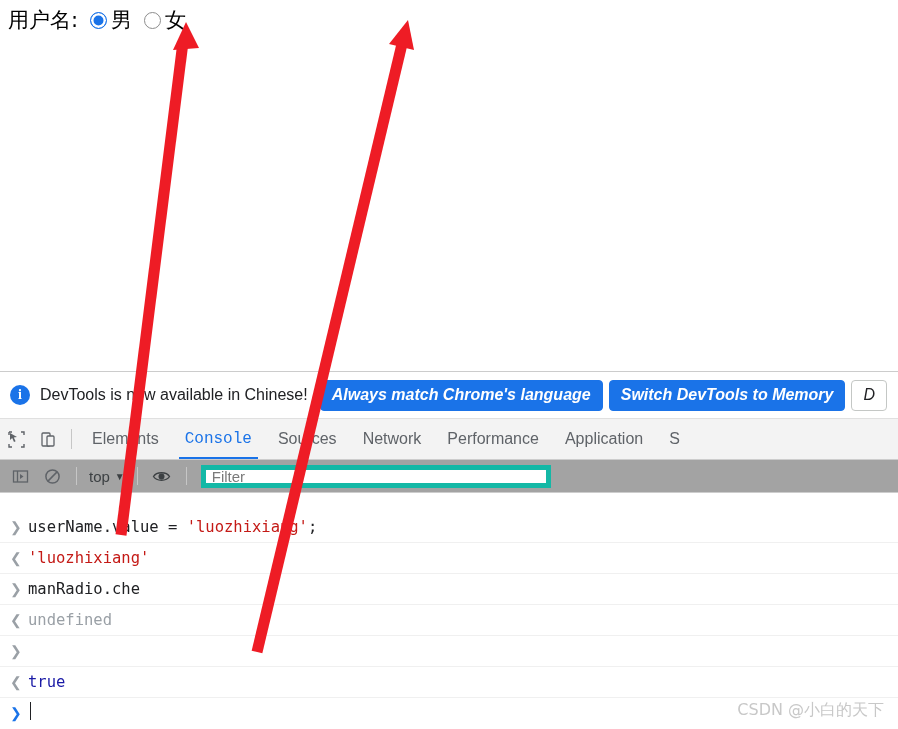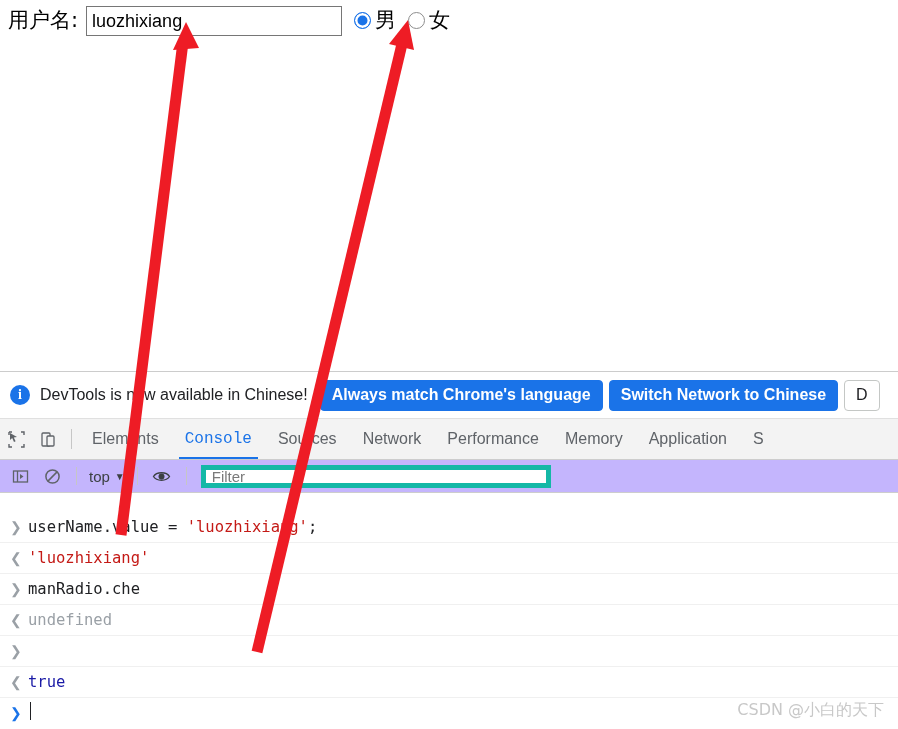--- a/index.html
+++ b/index.html
@@ -98,20 +98,21 @@
   .notif-btn {
     height: 31px;
     border-radius: 4px;
     display:flex; align-items:center;
     padding: 0 11px;
     font-size: 16px; font-weight: bold;
     white-space: nowrap;
     flex: none;
     margin-right: 6px;
     cursor: pointer;
+    font-style: italic;
   }
   .notif-btn.primary { background:#1a73e8; color:#ffffff; border:1px solid #1a73e8; }
   .notif-btn.secondary { background:#ffffff; color:#202124; border:1px solid #c4c7c5; font-weight:normal;}
 
   
   .tab-row {
     height: 41px;
     background:#f3f3f3;
     border-bottom: 1px solid #cdcdcd;
     display:flex; align-items:center;
@@ -133,21 +134,21 @@
   }
   .dt-tab.active { color:#1a73e8;font-family:Liberation Mono, monospace; }
   .dt-tab.active::after {
     content:""; position:absolute; left:7px; right:7px; bottom:0;
     height:2px; background:#1a73e8;
   }
 
   
   .console-toolbar {
     height: 33px;
-    background:#c4b5fd;
+    background:#a3a3a3;
     border-bottom: 1px solid #cdcdcd;
     display:flex; align-items:center;
     padding-left: 4px;
     white-space:nowrap;
   }
   .ctx-select {
     font-size: 15px; color:#3c4043;
     display:flex; align-items:center;
     padding: 0 4px; cursor:pointer; flex:none;
   }
@@ -215,41 +216,40 @@
   }
 </style>
 </head>
 <body>
 
 <div id="root">
 
   <div class="page-area">
     <div class="form-row">
       <span class="form-label">用户名:</span>
-      <input class="text-input" type="text" value="luozhixiang" style="">
       <span class="radio-group">
         <span class="radio-item">
           <span class="radio-dot checked"></span>
           <span class="radio-label">男</span>
         </span>
         <span class="radio-item">
           <span class="radio-dot"></span>
           <span class="radio-label">女</span>
         </span>
       </span>
     </div>
   </div>
 
   <div class="devtools">
 
     <div class="notif-bar">
       <span class="info-icon">i</span>
       <span class="notif-text">DevTools is now available in Chinese!</span>
       <span class="notif-btn primary">Always match Chrome's language</span>
-      <span class="notif-btn primary">Switch Network to Chinese</span>
+      <span class="notif-btn primary">Switch DevTools to Memory</span>
       <span class="notif-btn secondary">D</span>
     </div>
 
     <div class="tab-row">
       <span class="dt-icon-btn">
         <svg width="17" height="17" viewBox="0 0 17 17">
           <path d="M2 2 L2 9 L4.2 7 L6 11 L7.6 10.2 L5.8 6.4 L9 6 Z" fill="#5f6368"></path>
           <path d="M1 1 L1 4 M1 1 L4 1" stroke="#5f6368" stroke-width="1.4" fill="none"></path>
           <path d="M13 1 L16 1 L16 4" stroke="#5f6368" stroke-width="1.4" fill="none"></path>
           <path d="M1 13 L1 16 L4 16" stroke="#5f6368" stroke-width="1.4" fill="none"></path>
@@ -261,21 +261,20 @@
           <rect x="2" y="2" width="8" height="13" rx="1" stroke="#5f6368" stroke-width="1.3" fill="none"></rect>
           <rect x="7" y="5" width="7" height="10" rx="1" stroke="#5f6368" stroke-width="1.3" fill="#f3f3f3"></rect>
         </svg>
       </span>
       <span class="tab-sep"></span>
       <span class="dt-tab">Elements</span>
       <span class="dt-tab active">Console</span>
       <span class="dt-tab">Sources</span>
       <span class="dt-tab">Network</span>
       <span class="dt-tab">Performance</span>
-      <span class="dt-tab">Memory</span>
       <span class="dt-tab">Application</span>
       <span class="dt-tab">S</span>
     </div>
 
     <div class="console-toolbar">
       <span class="dt-icon-btn">
         <svg width="17" height="17" viewBox="0 0 17 17">
           <rect x="1.5" y="3" width="14" height="11" stroke="#5f6368" stroke-width="1.3" fill="none"></rect>
           <line x1="5.5" y1="3" x2="5.5" y2="14" stroke="#5f6368" stroke-width="1.3"></line>
           <path d="M8 6 L11.5 8.5 L8 11 Z" fill="#5f6368"></path>

